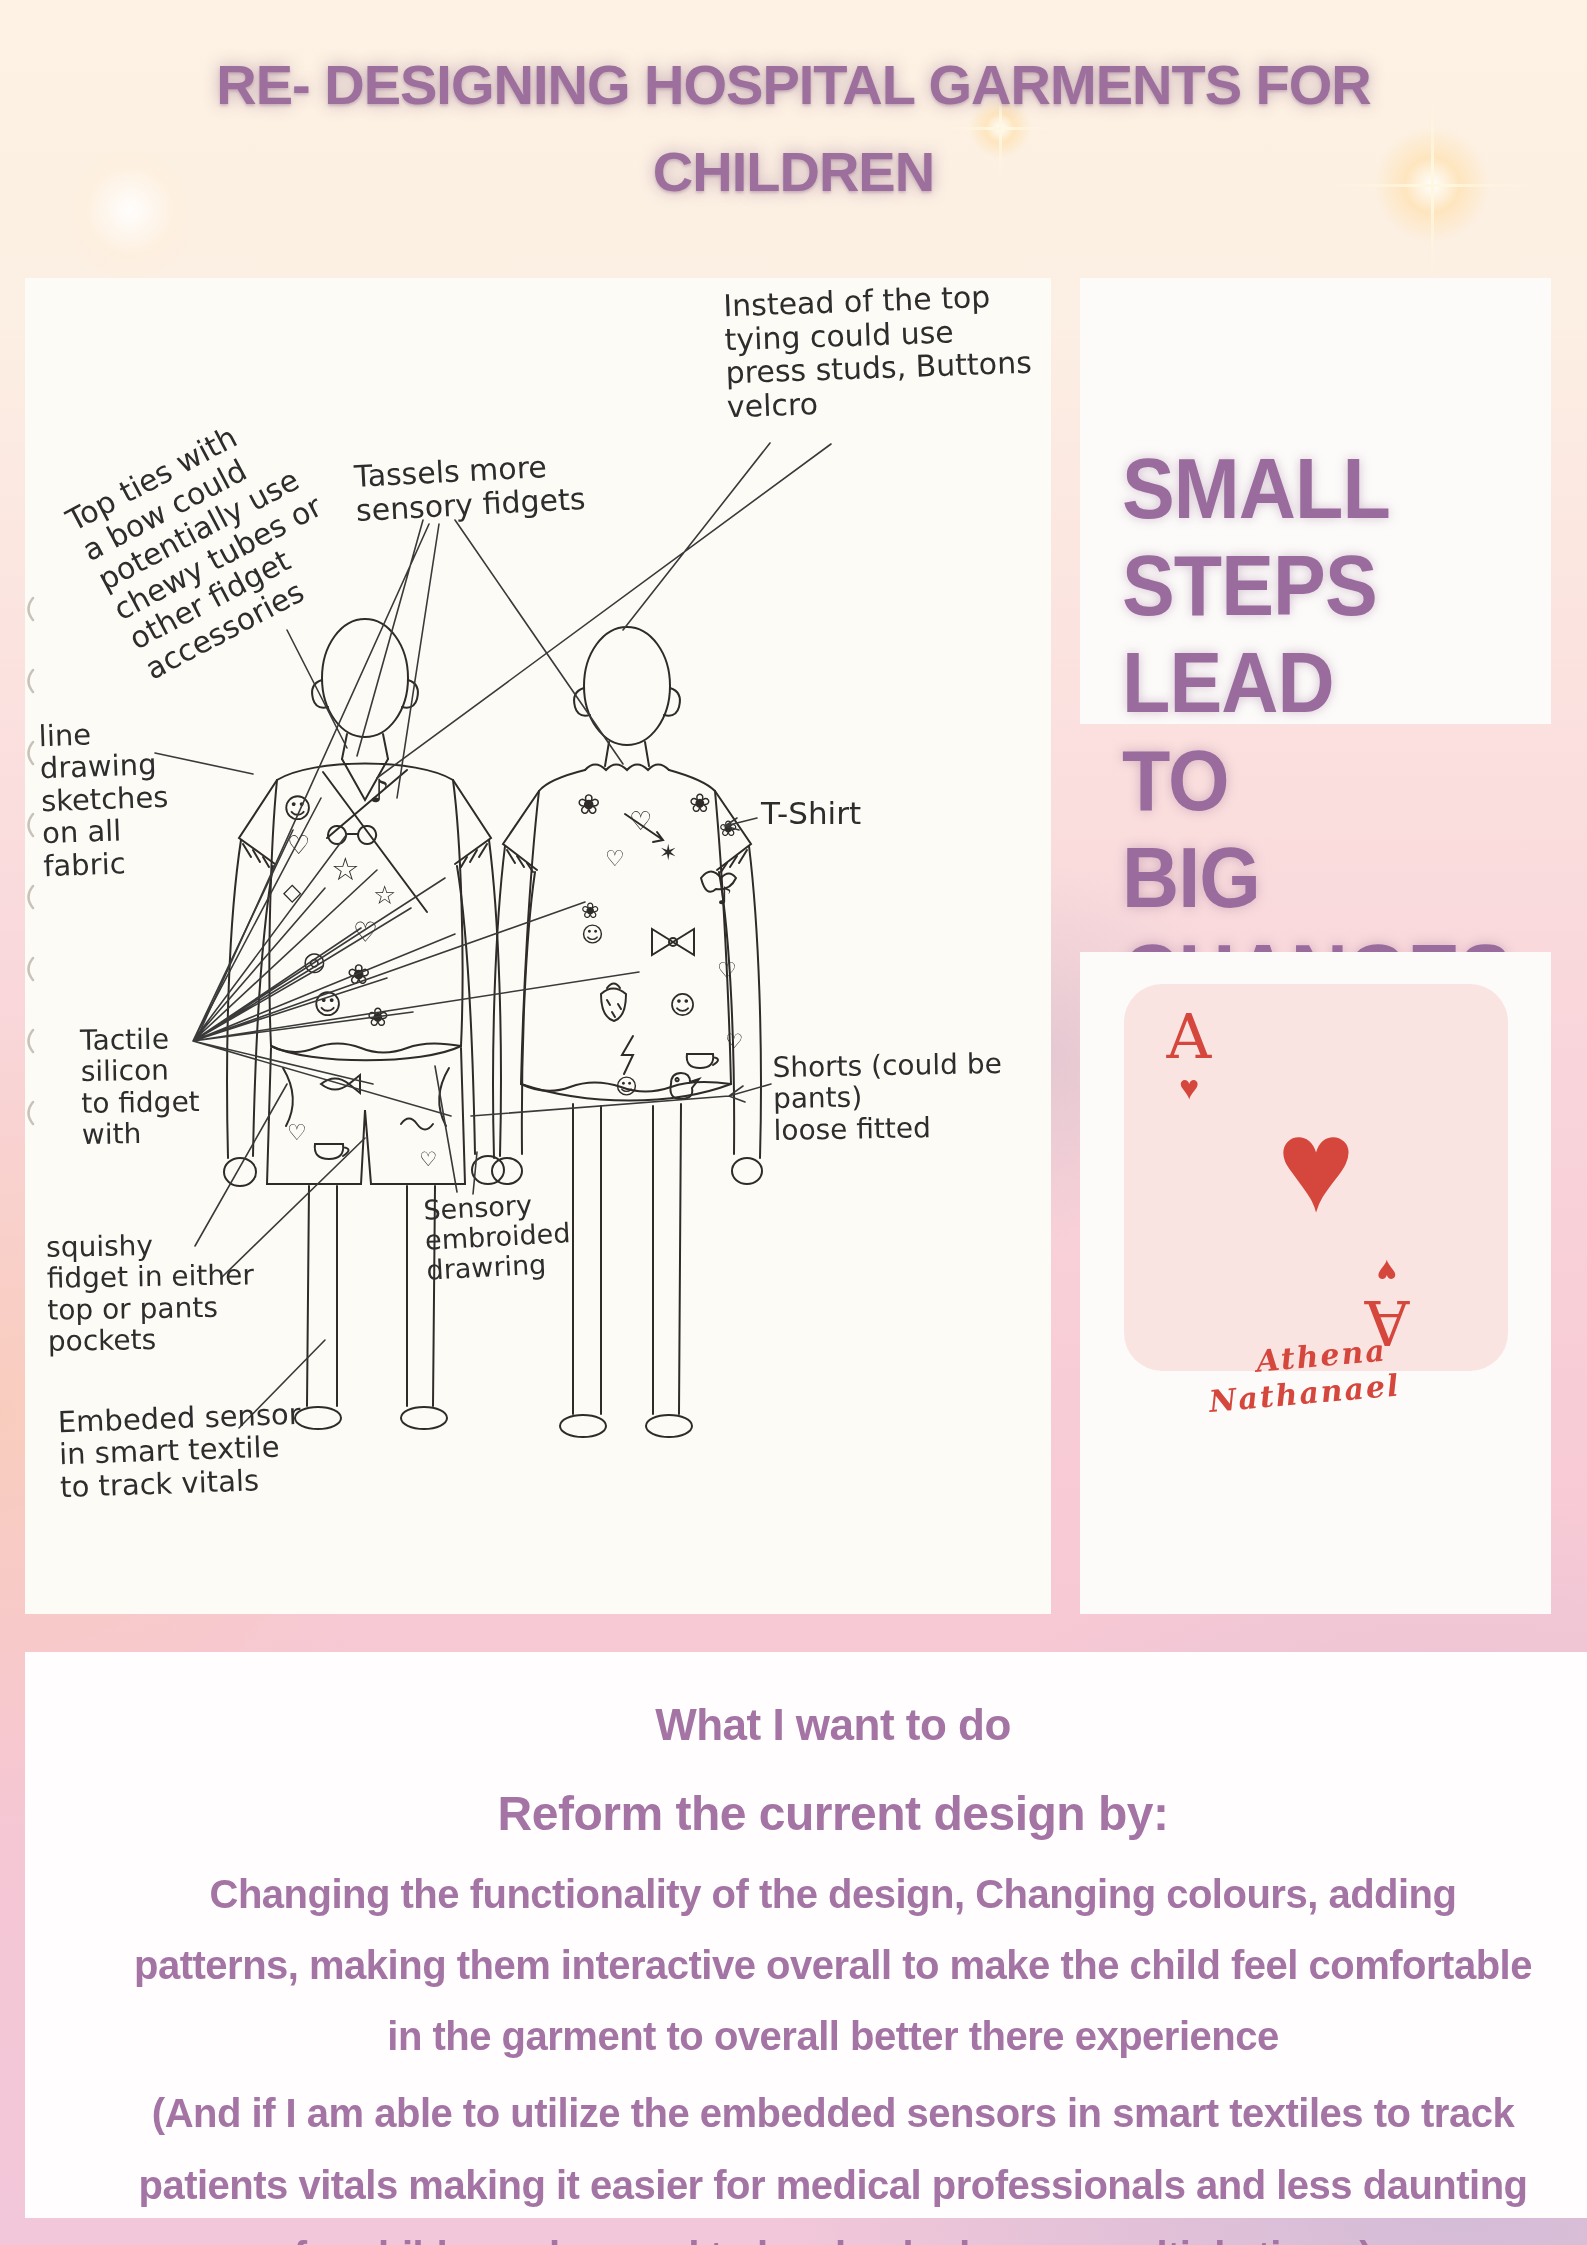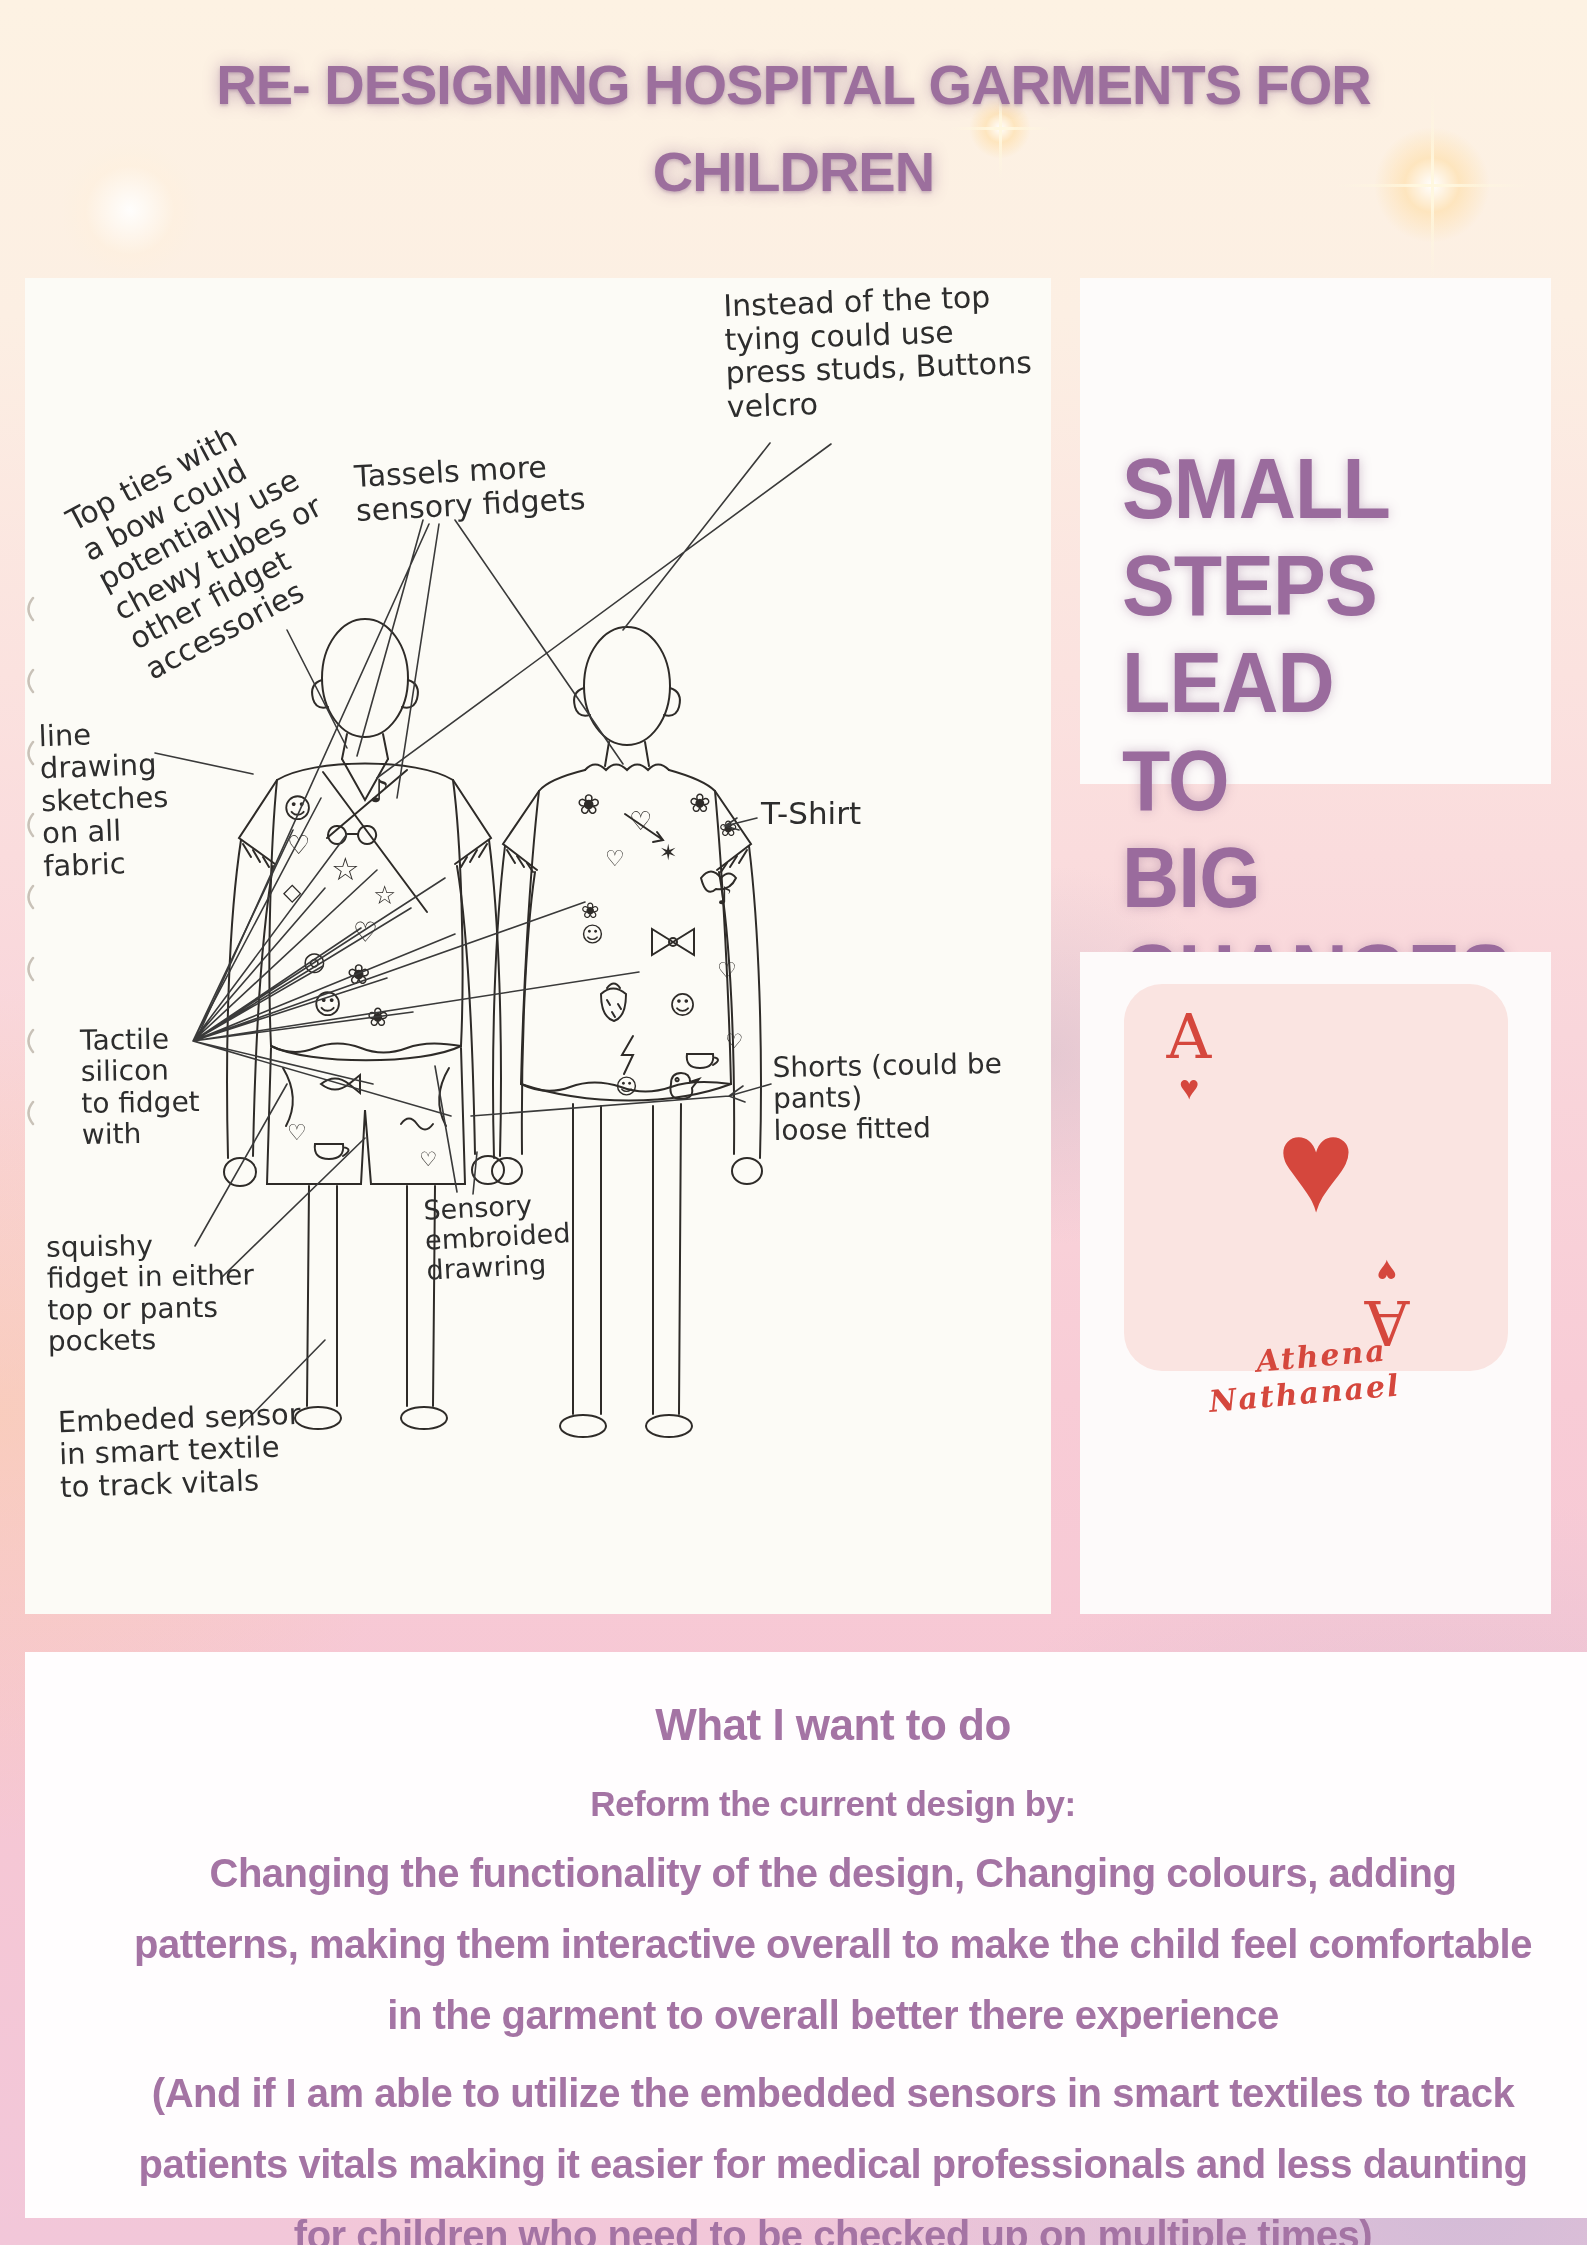--- a/index.html
+++ b/index.html
@@ -15,21 +15,21 @@
   
   .title{
     position:absolute;top:42px;left:0;right:0;padding:0 100px;
     text-align:center;font-weight:800;font-size:56px;line-height:1.55;
     letter-spacing:-1px;color:#9c6f9d;font-stretch:condensed;
     text-shadow:0 0 16px rgba(126,82,126,.45),0 2px 3px rgba(126,82,126,.30);
   }
   
   .panel{position:absolute;}
   .sketch-panel{left:25px;top:278px;width:1026px;height:1336px;background:#fcfbf6;}
-  .quote-panel {left:1080px;top:278px;width:471px;height:506px;background:#fdfbfa;}
+  .quote-panel {left:1080px;top:278px;width:471px;height:446px;background:#fdfbfa;}
   .card-panel  {left:1080px;top:952px;width:471px;height:662px;background:#fdfafa;}
   .info-panel  {left:25px;top:1652px;width:1526px;height:566px;background:#fffdfe;padding-left:45px;}
   
   .sketch-svg{position:absolute;left:0;top:0;width:1026px;height:1336px;}
   .annotation{
     position:absolute;white-space:pre-line;color:#2d2d2d;
     font-family:"DejaVu Sans",sans-serif;line-height:1.12;
   }
   .a-topties{left:36px;top:230px;font-size:30px;transform:rotate(-28deg);transform-origin:left top;}
   .a-tassels{left:330px;top:176px;font-size:30px;transform:rotate(-3deg);}
@@ -65,21 +65,21 @@
   }
   .signature{
     position:absolute;left:118px;top:386px;width:250px;text-align:center;
     transform:rotate(-5deg);font-family:"DejaVu Serif",serif;font-style:italic;
     font-size:30px;line-height:1.2;letter-spacing:2px;color:#d5473d;font-weight:700;
   }
   .signature .l2{margin-left:-40px;}
   
   .info-inner{padding:40px 56px 0;text-align:center;color:#a474a4;font-weight:700;letter-spacing:-.5px;}
   .info-heading{font-size:44px;line-height:1.5;}
-  .info-sub{font-size:35px;line-height:1.6;margin-top:18px;}
+  .info-sub{font-size:48px;line-height:1.6;margin-top:18px;}
   .info-p{font-size:40px;line-height:1.78;margin-top:6px;}
   
   .sparkle{position:absolute;pointer-events:none;
     background:radial-gradient(circle, rgba(255,255,255,.95), rgba(255,220,160,.55) 32%, rgba(255,220,160,0) 68%);}
   .sparkle::before,.sparkle::after{content:"";position:absolute;background:linear-gradient(to bottom, rgba(255,248,225,0), #fff8e0 45%, #fff8e0 55%, rgba(255,248,225,0));}
   .sparkle::before{left:50%;top:-30%;width:3px;height:160%;margin-left:-1.5px;}
   .sparkle::after{top:50%;left:-30%;height:3px;width:160%;margin-top:-1.5px;transform:none;
     background:linear-gradient(to right, rgba(255,248,225,0), #fff8e0 45%, #fff8e0 55%, rgba(255,248,225,0));}
   .glow{position:absolute;border-radius:50%;pointer-events:none;
     background:radial-gradient(circle, rgba(255,255,255,.9), rgba(255,240,220,.4) 45%, rgba(255,240,220,0) 70%);}

